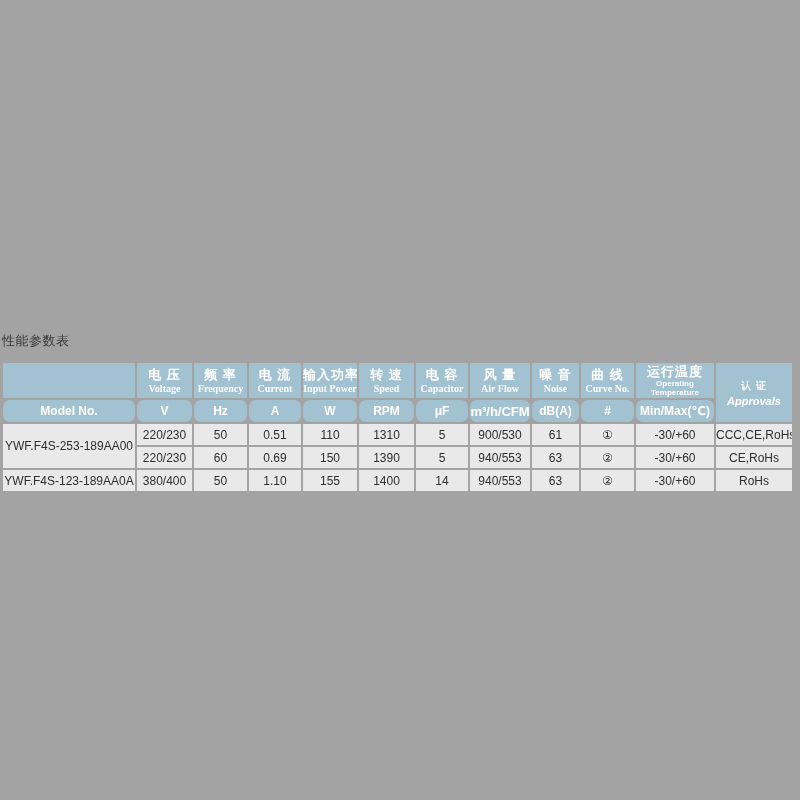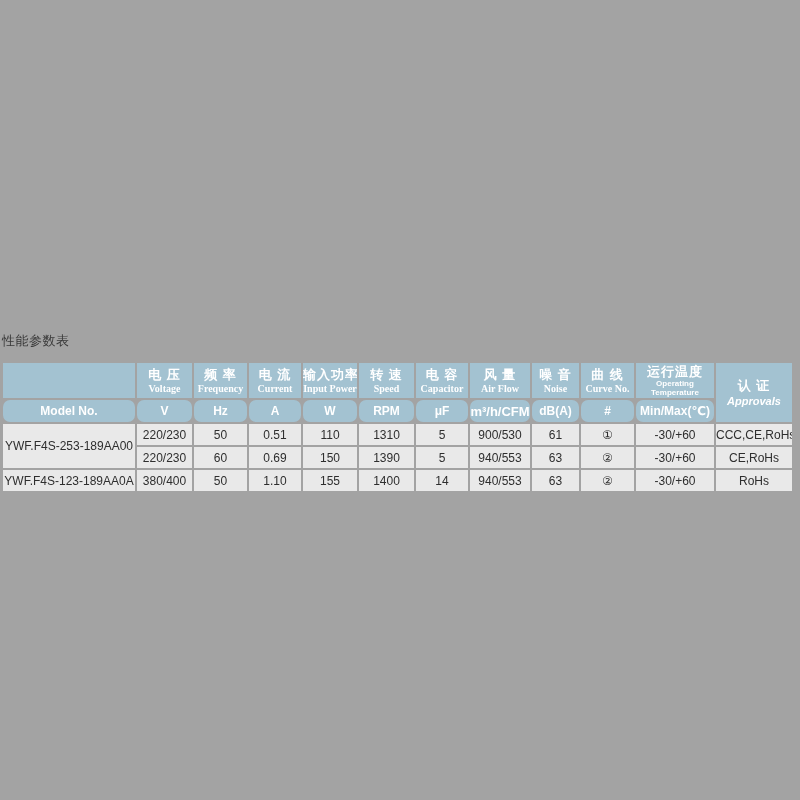--- a/index.html
+++ b/index.html
@@ -35,21 +35,21 @@
   }
 
   
   .hd { background: #a3c2d1; color: #ffffff; font-weight: bold; }
   tr.hrow1 th { height: 35px; }
   tr.hrow2 th { height: 22px; font-size: 12px; border-radius: 7px; }
 
   .zh   { display: block; font-size: 13px; line-height: 16px; letter-spacing: 1px; white-space: nowrap; }
   .en   { display: block; font-size: 10px; line-height: 12px; white-space: nowrap; font-family: Liberation Serif, serif; }
   .en2  { display: block; font-size: 8px;  line-height: 8.5px; white-space: nowrap; }
-  .appr-zh { display: block; font-size: 13px; line-height: 17px; letter-spacing: 1px; }
+  .appr-zh { display: block; font-size: 10px; line-height: 17px; letter-spacing: 1px; }
   .appr-en { display: block; font-size: 11px; line-height: 14px; font-style: italic; }
 
   
   tr.drow td { background: #e9e9e9; color: #2e2e2e; font-size: 12px; height: 21px; }
   td.model-cell { font-size: 12px; }
   td.approvals-cell { text-align: left; padding-left: 6px; font-size: 11.5px; }
   td.curve-cell { font-size: 12px; color: #3a3a3a; }
 </style>
 </head>
 <body>

